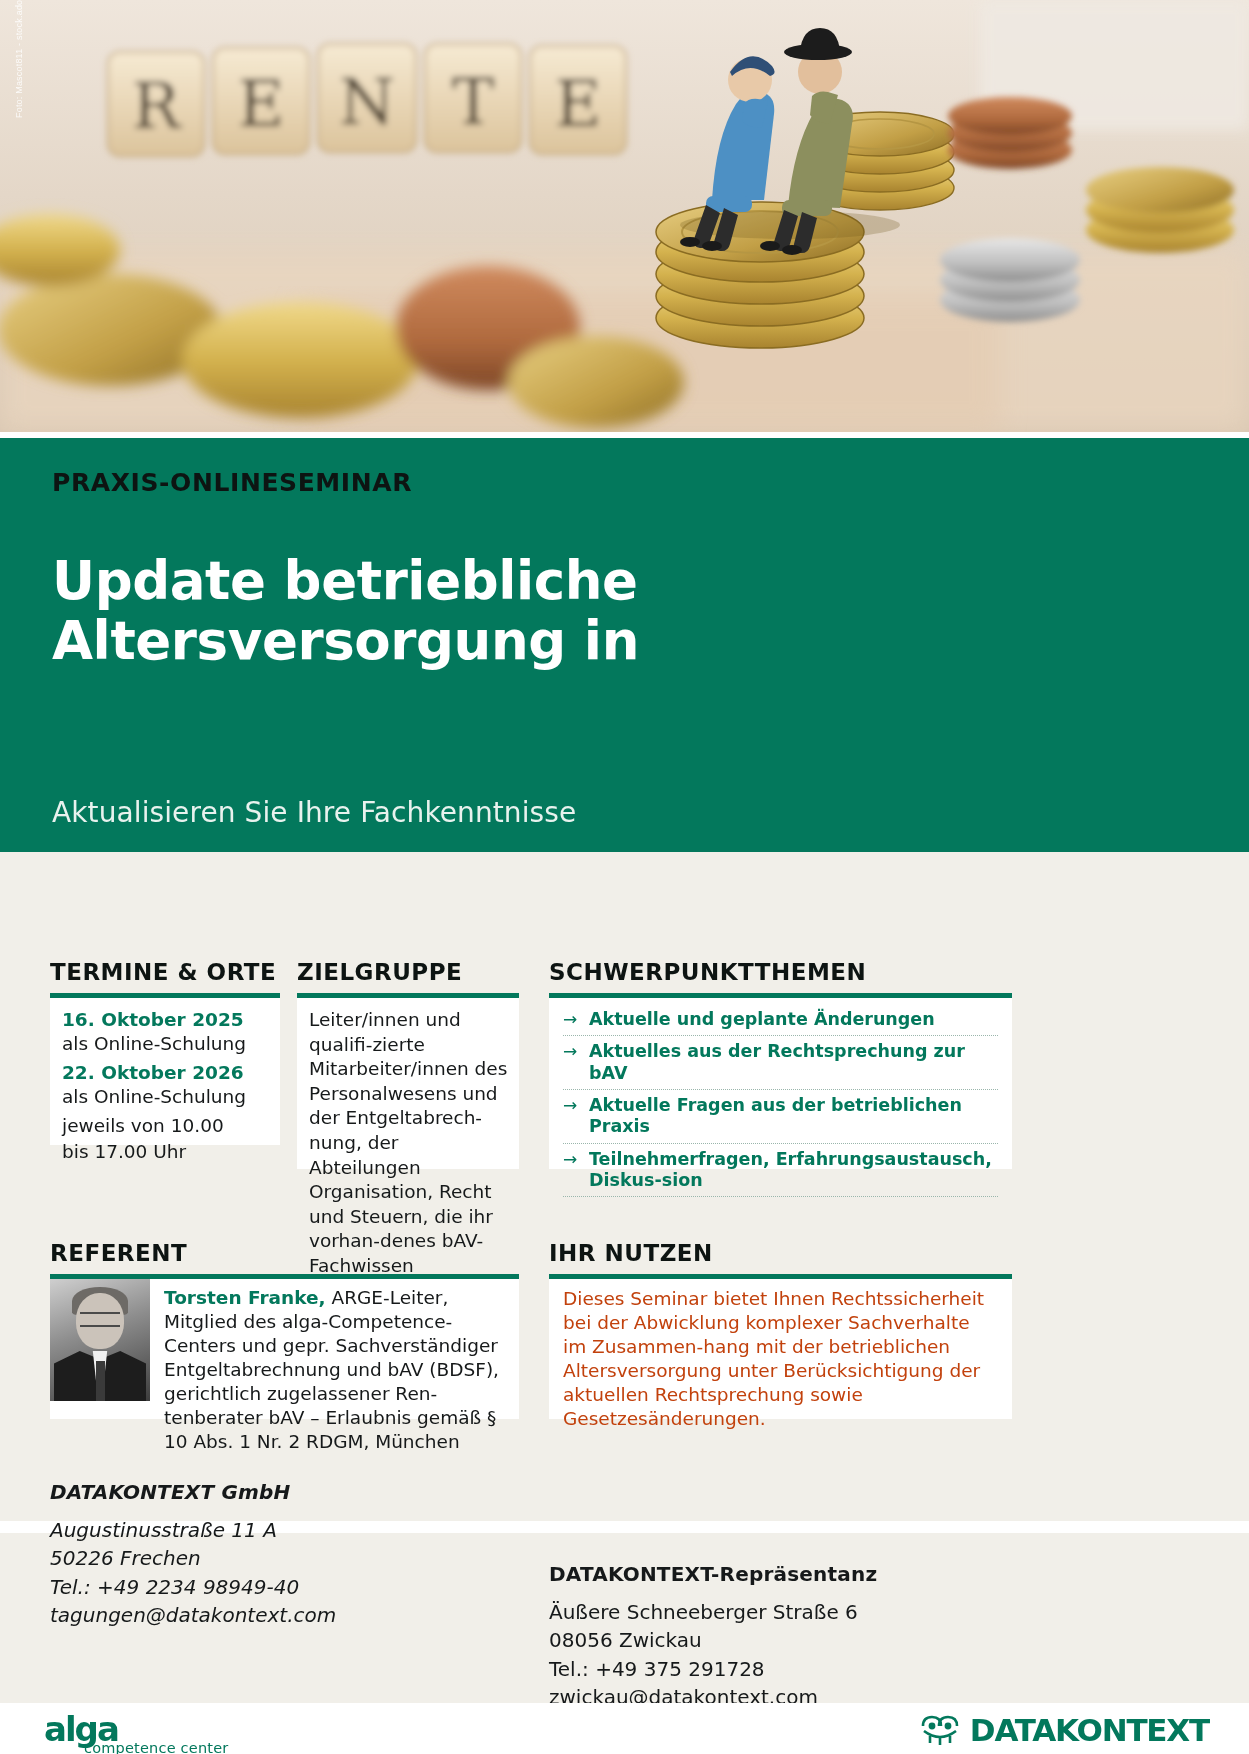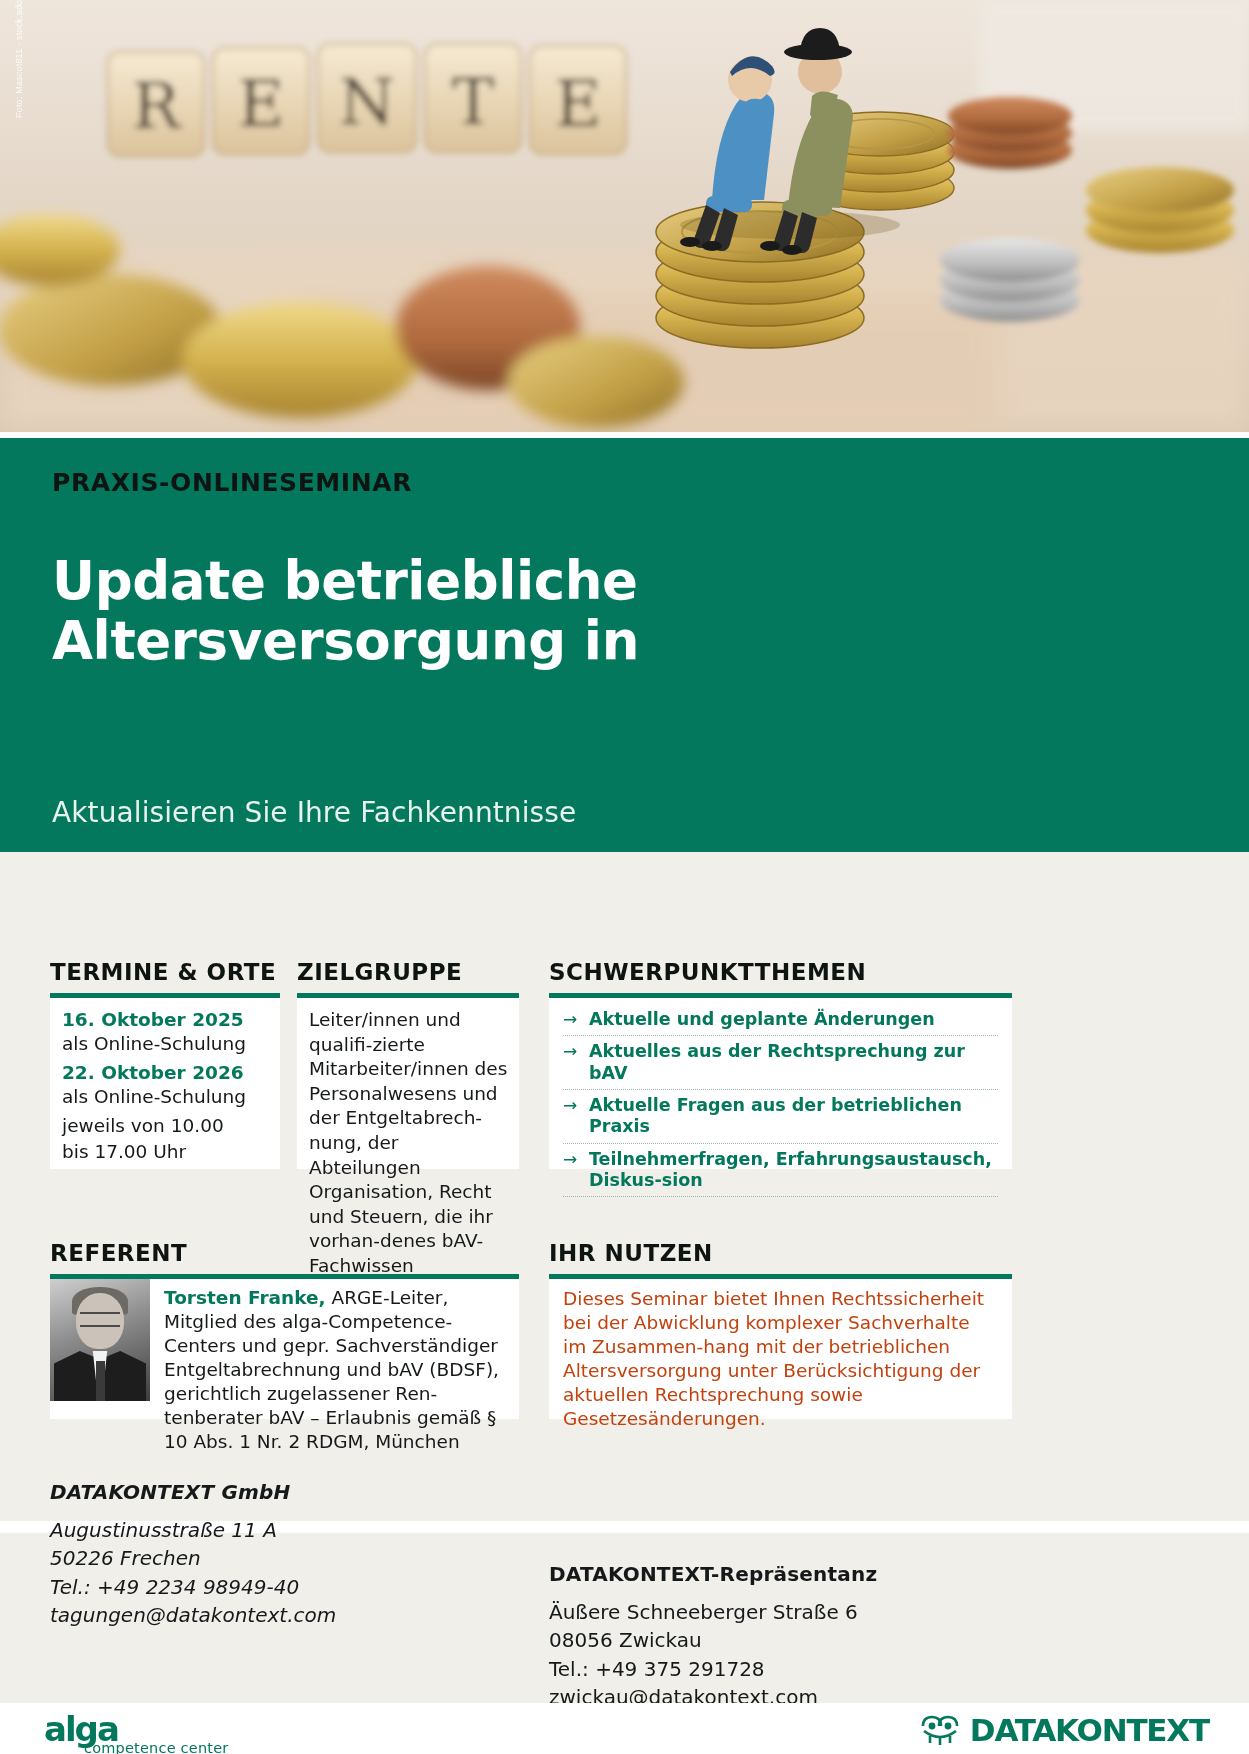--- a/index.html
+++ b/index.html
@@ -118,21 +118,21 @@
   }
   .card {
     position: absolute;
     background: #ffffff;
     border-top: 5px solid #03785c;
     box-sizing: border-box;
   }
 
   
   #head-termine { left: 50px; top: 959px; }
-  #card-termine { left: 50px; top: 993px; width: 230px; height: 176px; }
+  #card-termine { left: 50px; top: 993px; width: 230px; height: 152px; }
   .termine-inner { padding: 10px 12px 0 12px; }
   .termin-date {
     font-family: "DejaVu Sans", sans-serif;
     font-weight: bold;
     font-size: 18.5px;
     color: #03785c;
     line-height: 1.32;
   }
   .termin-mode {
     font-family: "DejaVu Sans", sans-serif;

